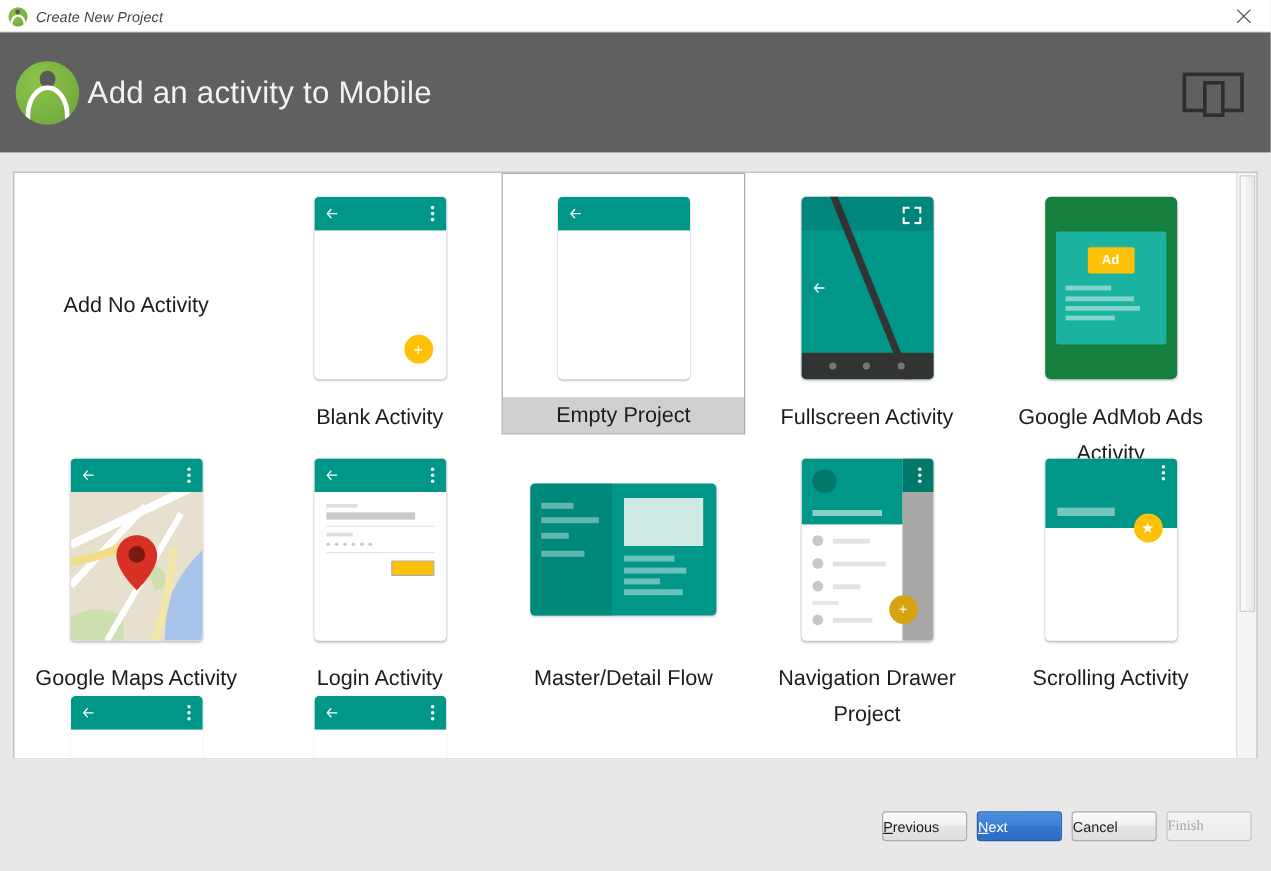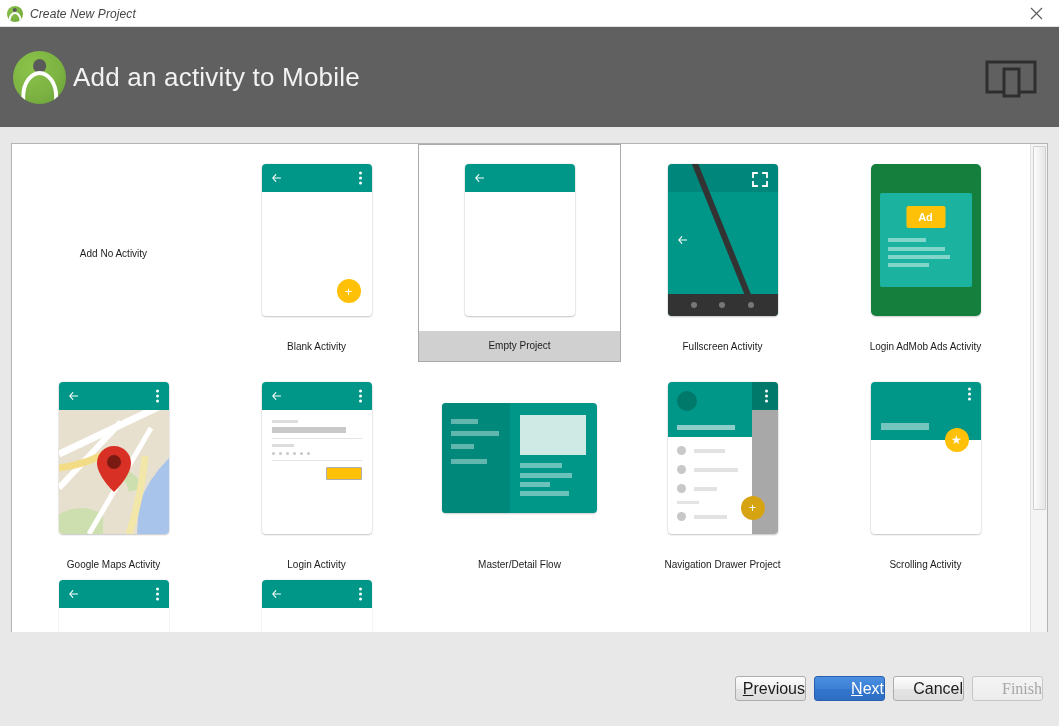--- a/index.html
+++ b/index.html
@@ -89,21 +89,21 @@
     position: relative;
   }
   .cell.selected { border: 1px solid #aaaaaa; }
   .thumb-wrap {
     flex: 1; width: 100%;
     display: flex; align-items: center; justify-content: center;
     padding-top: 4px;
   }
   .cell-label {
     width: 100%; height: 30px; line-height: 30px;
-    text-align: center; font-size: 10px; color: #1c1c1c;
+    text-align: center; font-size: 18px; color: #1c1c1c;
   }
   .cell.selected .cell-label { background: #d0d0d0; }
 
   
   .phone {
     width: 110px; height: 152px; background: #ffffff;
     border-radius: 4px; position: relative; overflow: hidden;
     box-shadow: 0 1px 2px rgba(0,0,0,0.20), 0 0 0 1px rgba(0,0,0,0.04);
   }
   .appbar {
@@ -291,25 +291,25 @@
   .footer {
     position: absolute; left: 0; bottom: 0; width: 1059px; height: 94px;
     background: #e8e8e8;
   }
   .btnrow {
     position: absolute; right: 16px; top: 44px;
     display: flex; gap: 8px;
   }
   .btn {
     width: 71px; height: 25px;
-    font-size: 16px; color: #1c1c1c;
-    display: flex; align-items: center; justify-content: flex-end;
+    font-size: 12px; color: #1c1c1c;
+    display: flex; align-items: center; justify-content: flex-start;
     border: 1px solid #adadad; border-radius: 3px;
     background: linear-gradient(to bottom, #fdfdfd 0%, #efefef 50%, #e4e4e4 51%, #dedede 100%);
-    cursor: default; user-select: none; padding-left: 32px;
+    cursor: default; user-select: none;
   }
   .btn.primary {
     background: linear-gradient(to bottom, #4a8fe0 0%, #3c7fd4 50%, #3276ce 51%, #2f6dc4 100%);
     border-color: #2a5fae; color: #ffffff;
   }
   .btn.disabled {
     color: #a6a6a6; border-color: #c6c6c6;
     background: linear-gradient(to bottom, #f4f4f4, #ececec);
     font-family: Liberation Serif, serif;
   }
@@ -414,21 +414,21 @@
             <div class="t-admob">
               <div class="inner">
                 <div class="adbox">Ad</div>
                 <div class="ln" style="top:45px;width:38px;"></div>
                 <div class="ln" style="top:54px;width:57px;"></div>
                 <div class="ln" style="top:62px;width:62px;"></div>
                 <div class="ln" style="top:70px;width:41px;"></div>
               </div>
             </div>
           </div>
-          <div class="cell-label">Login AdMob Ads Activity</div>
+          <div class="cell-label">Google AdMob Ads Activity</div>
         </div>
       </div>
 
       <div class="row">
 
         <div class="cell">
           <div class="thumb-wrap">
             <div class="phone t-maps">
               <div class="appbar">
                 <svg class="icon-back" viewBox="0 0 16 16">

